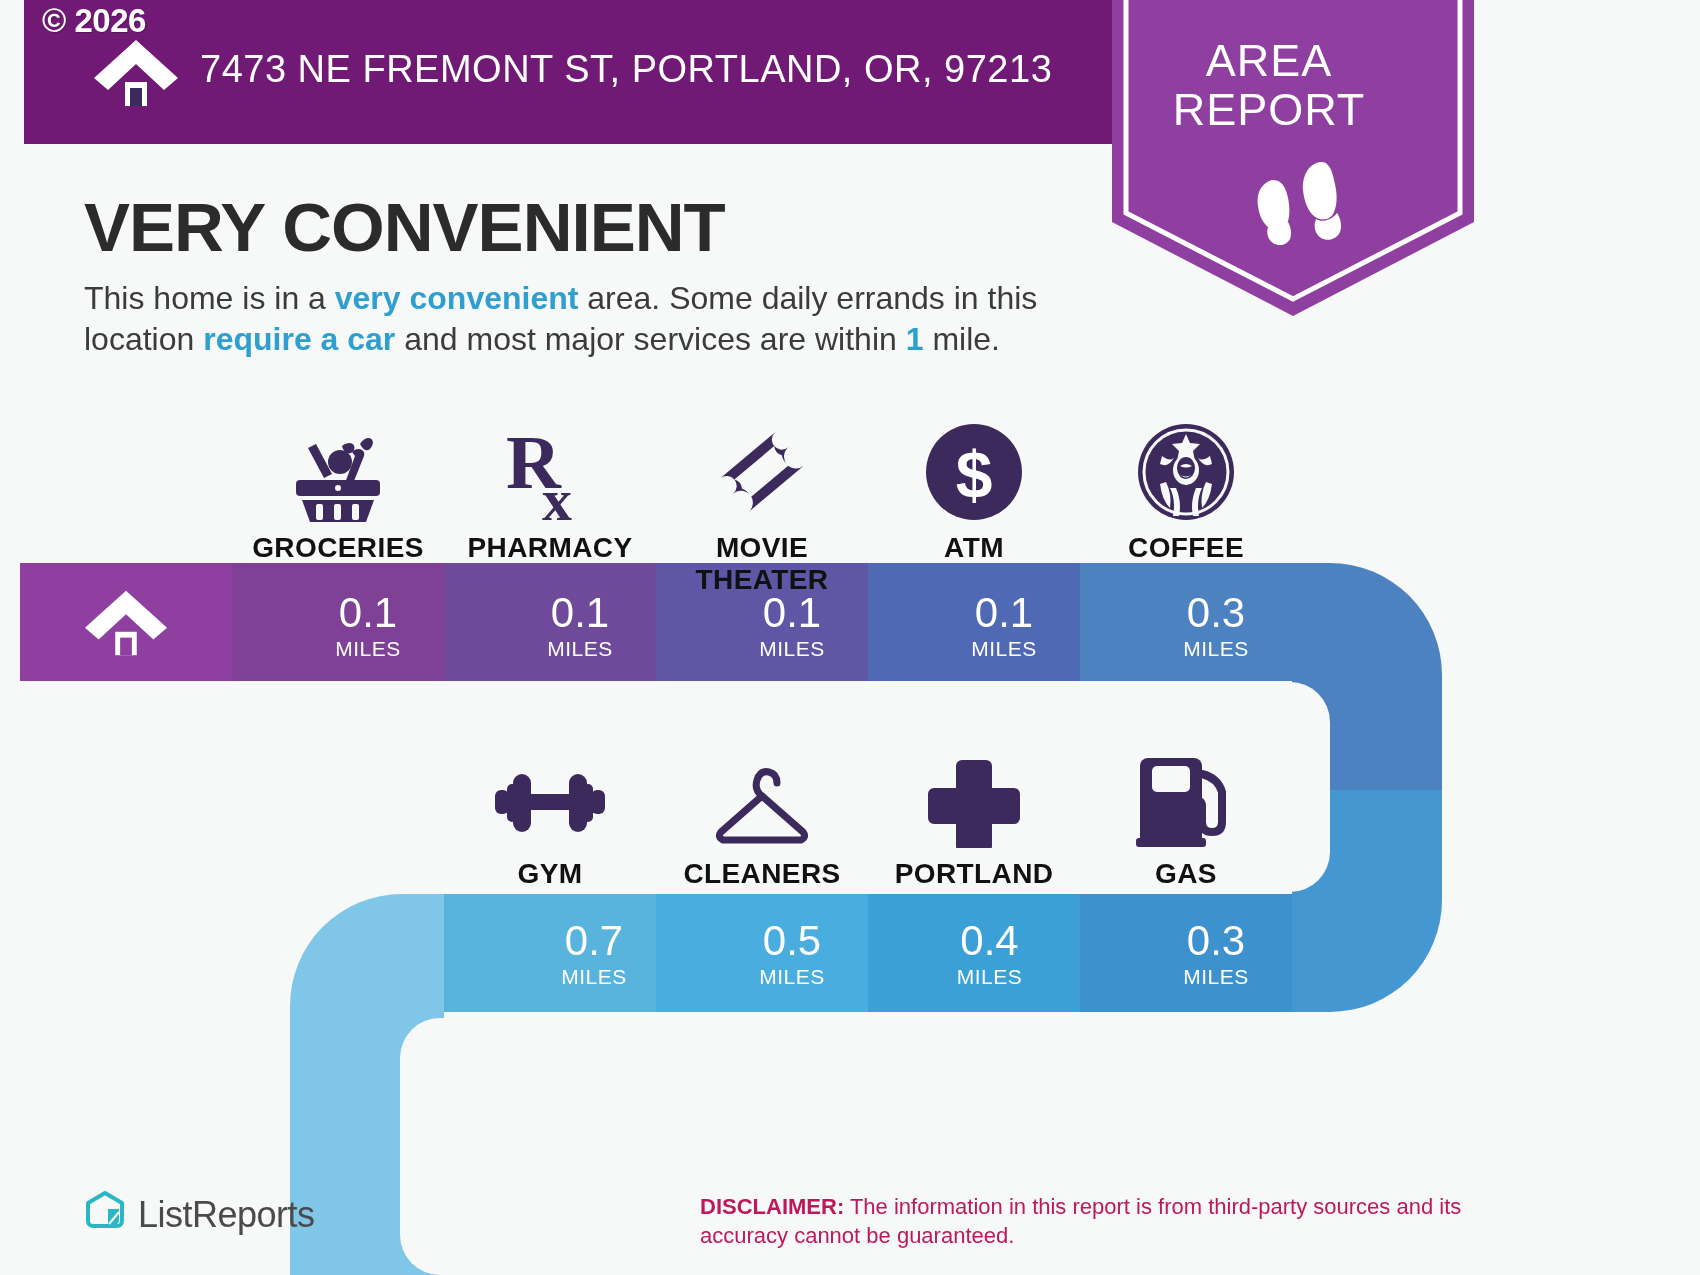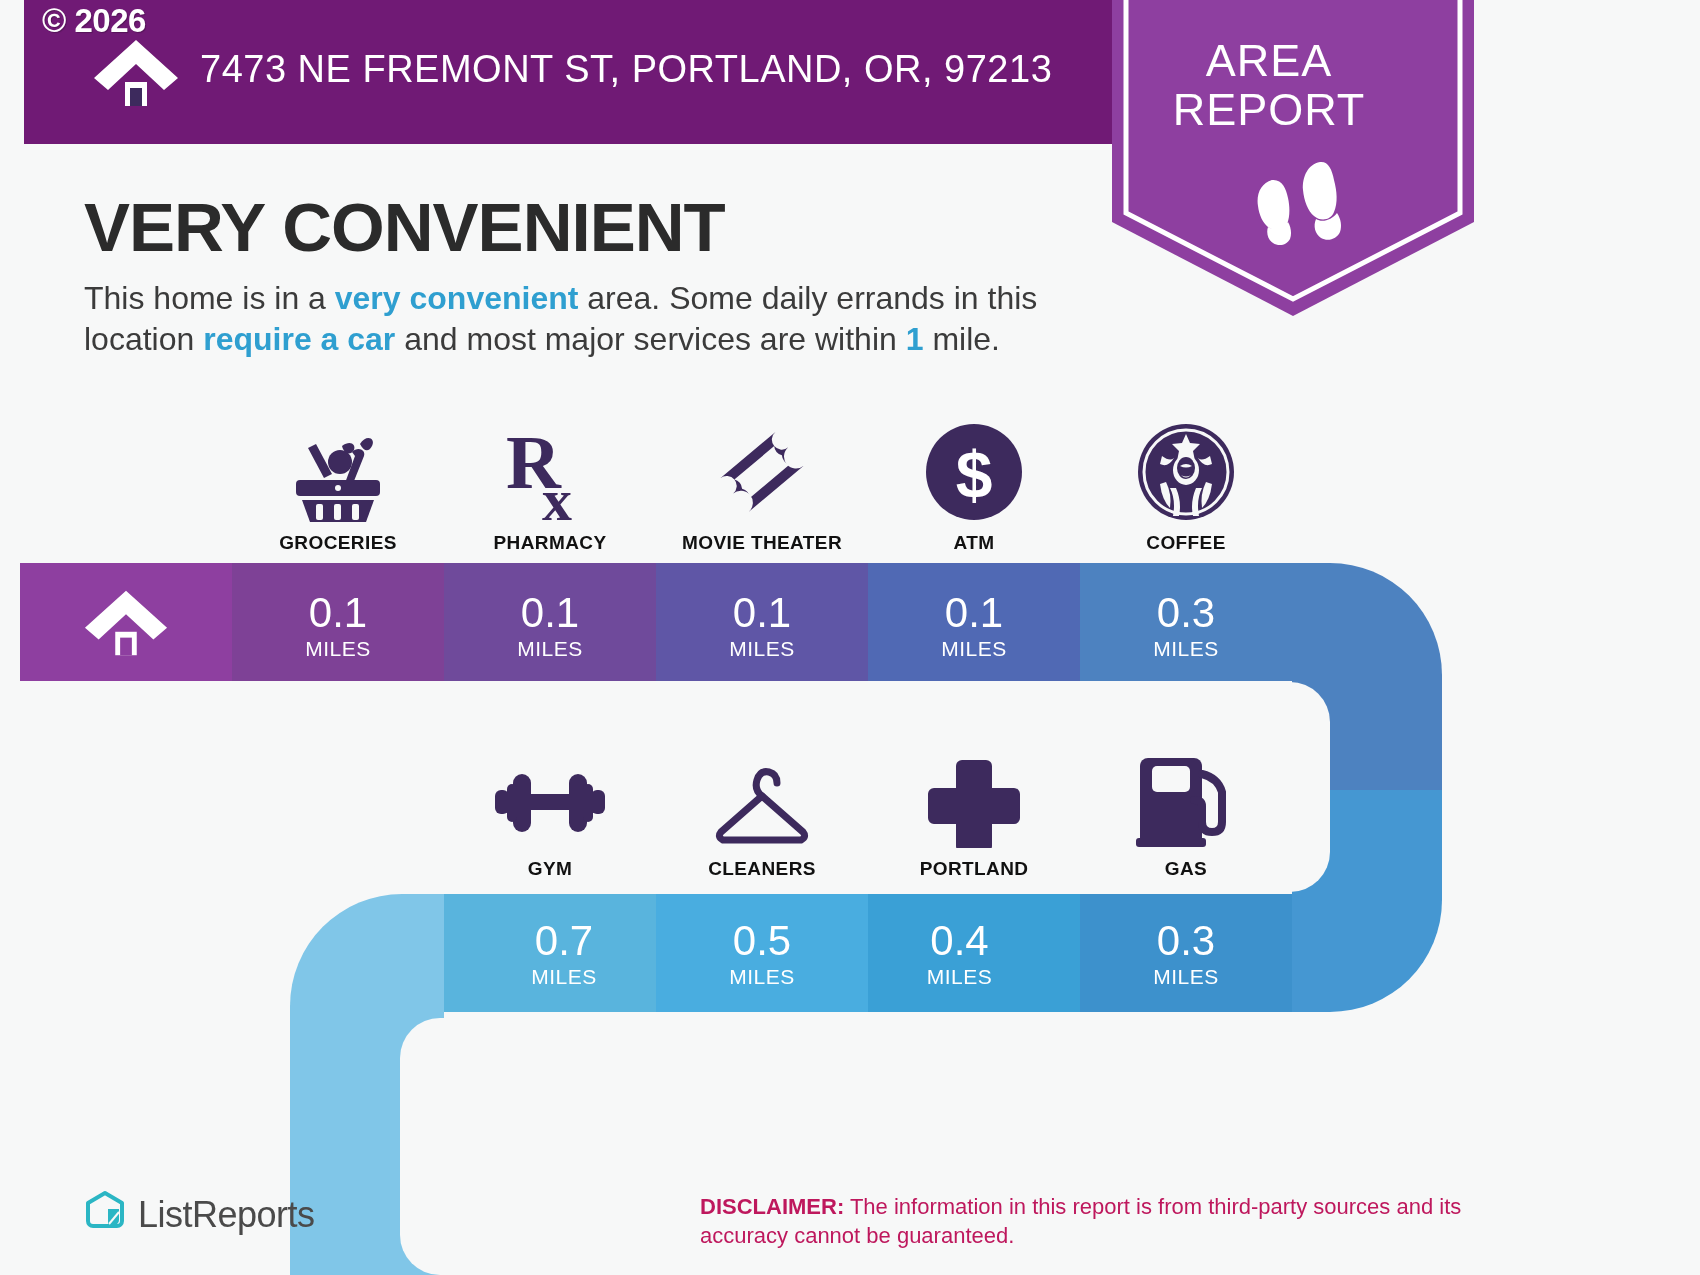--- a/index.html
+++ b/index.html
@@ -66,31 +66,32 @@
     position:absolute; left:0; top:0; width:1700px; height:1275px;
     z-index:1;
   }
 
   
   .cell-val {
     position:absolute; z-index:3;
     text-align:center; color:#ffffff;
     font-family:"Liberation Sans", sans-serif;
     pointer-events:none;
+    margin-left:30px;
   }
   .cell-val .num { font-size:42px; line-height:46px; font-weight:400; }
   .cell-val .unit { font-size:21px; line-height:25px; letter-spacing:.5px; }
 
   
   .icon-col {
     position:absolute; z-index:4; text-align:center;
   }
   .icon-col .glyph { height:110px; display:flex; align-items:flex-end; justify-content:center; }
   .icon-col .lbl {
-    font-size:19px; font-weight:bold; color:#111;
+    font-size:28px; font-weight:bold; color:#111;
     letter-spacing:.4px; margin-top:10px;
     font-family:"Liberation Sans", sans-serif;
   }
 
   
   #home-marker { position:absolute; z-index:4; }
 
   
   #footer-logo {
     position:absolute; left:84px; top:1190px; z-index:6;

